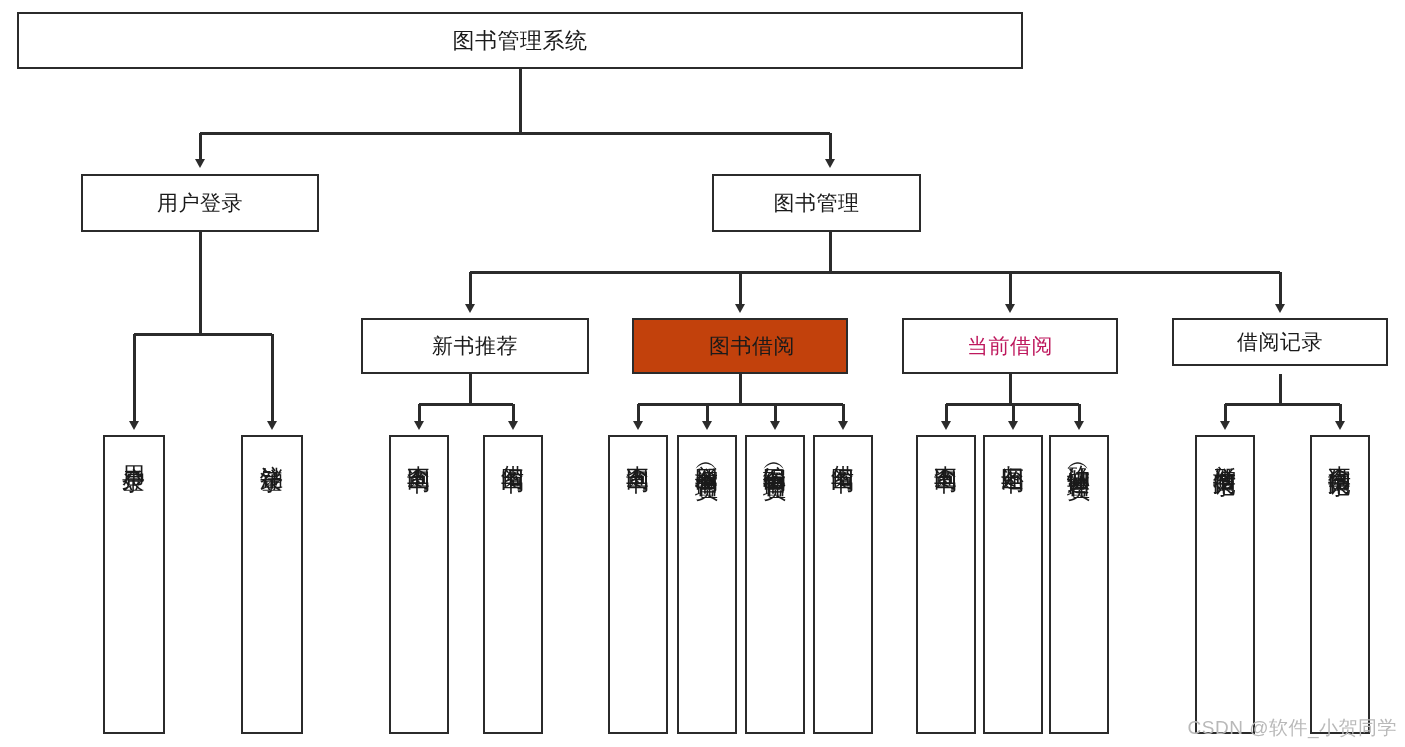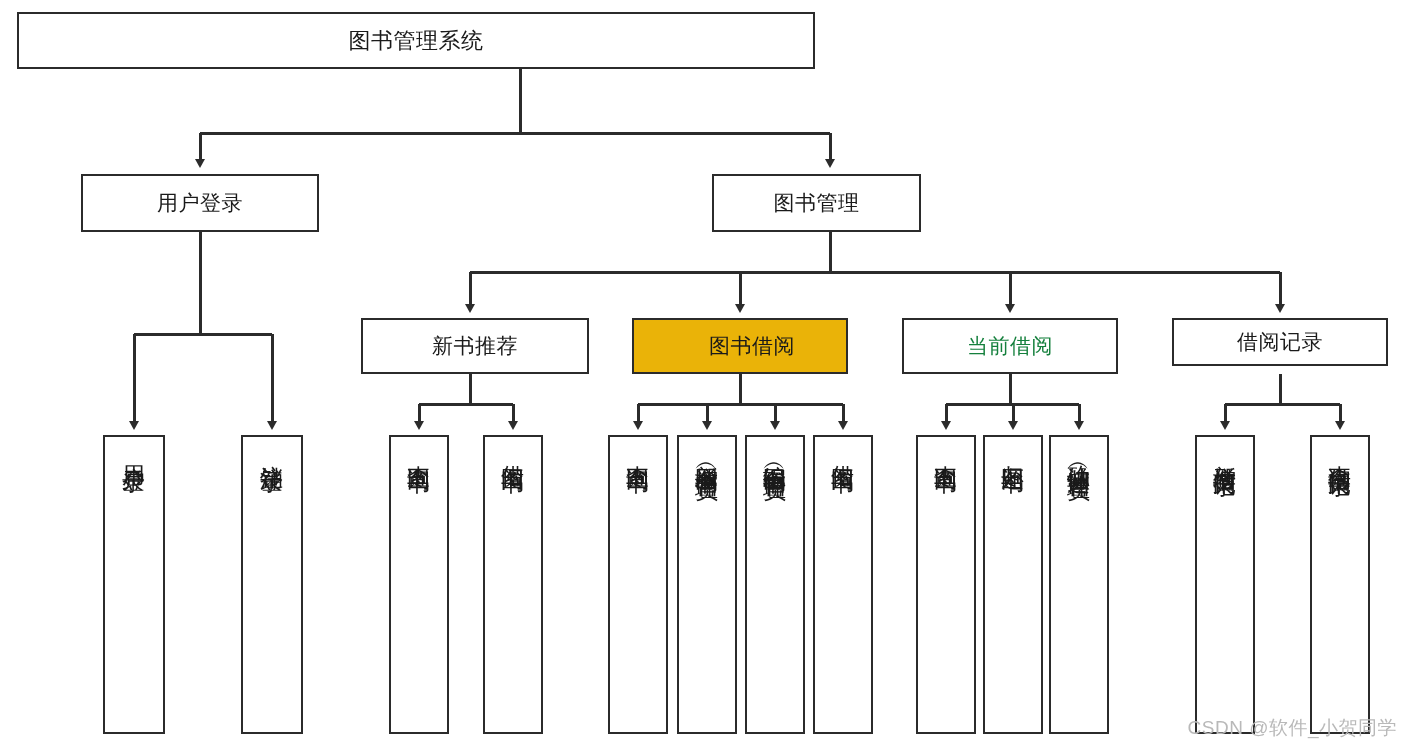--- a/index.html
+++ b/index.html
@@ -123,38 +123,38 @@
       <path d="M1013,404 L1013,422" marker-end="url(#arrow)"></path>
       <path d="M1079,404 L1079,422" marker-end="url(#arrow)"></path>
 
       <path d="M1280,374 L1280,404"></path>
       <path d="M1225,404 L1340,404"></path>
       <path d="M1225,404 L1225,422" marker-end="url(#arrow)"></path>
       <path d="M1340,404 L1340,422" marker-end="url(#arrow)"></path>
     </g>
   </svg>
 
-  <div class="node horiz root" id="node-root" style="left: 17px; top: 12px; width: 798px; height: 57px; border-color: rgb(43, 43, 43); background: rgb(255, 255, 255); color: rgb(26, 26, 26);">
+  <div class="node horiz root" id="node-root" style="left: 17px; top: 12px; width: 1006px; height: 57px; border-color: rgb(43, 43, 43); background: rgb(255, 255, 255); color: rgb(26, 26, 26);">
     <span class="label">图书管理系统</span>
   </div>
 
   <div class="node horiz" id="node-l2-0" style="left: 81px; top: 174px; width: 238px; height: 58px; border-color: rgb(43, 43, 43); background: rgb(255, 255, 255); color: rgb(26, 26, 26);">
     <span class="label">用户登录</span>
   </div>
   <div class="node horiz" id="node-l2-1" style="left: 712px; top: 174px; width: 209px; height: 58px; border-color: rgb(43, 43, 43); background: rgb(255, 255, 255); color: rgb(26, 26, 26);">
     <span class="label">图书管理</span>
   </div>
 
   <div class="node horiz" id="node-l3-0" style="left: 361px; top: 318px; width: 228px; height: 56px; border-color: rgb(43, 43, 43); background: rgb(255, 255, 255); color: rgb(26, 26, 26);">
     <span class="label">新书推荐</span>
   </div>
-  <div class="node horiz" id="node-l3-1" style="left: 632px; top: 318px; width: 216px; height: 56px; border-color: rgb(43, 43, 43); background: #eab308; color: rgb(26, 26, 26); padding-left: 24px;">
+  <div class="node horiz" id="node-l3-1" style="left: 632px; top: 318px; width: 216px; height: 56px; border-color: rgb(43, 43, 43); background: #c2410c; color: rgb(26, 26, 26); padding-left: 24px;">
     <span class="label">图书借阅</span>
   </div>
-  <div class="node horiz" id="node-l3-2" style="left: 902px; top: 318px; width: 216px; height: 56px; border-color: rgb(43, 43, 43); background: rgb(255, 255, 255); color: #15803d;">
+  <div class="node horiz" id="node-l3-2" style="left: 902px; top: 318px; width: 216px; height: 56px; border-color: rgb(43, 43, 43); background: rgb(255, 255, 255); color: #be185d;">
     <span class="label">当前借阅</span>
   </div>
   <div class="node horiz" id="node-l3-3" style="left: 1172px; top: 318px; width: 216px; height: 48px; border-color: rgb(43, 43, 43); background: rgb(255, 255, 255); color: rgb(26, 26, 26);">
     <span class="label">借阅记录</span>
   </div>
 
   <div class="node vert" id="node-leaf-0" style="left: 103px; top: 435px; width: 62px; height: 299px; border-color: rgb(43, 43, 43); background: rgb(255, 255, 255); color: rgb(26, 26, 26);">
     <span class="label">用户登录</span>
   </div>
   <div class="node vert" id="node-leaf-1" style="left: 241px; top: 435px; width: 62px; height: 299px; border-color: rgb(43, 43, 43); background: rgb(255, 255, 255); color: rgb(26, 26, 26);">

